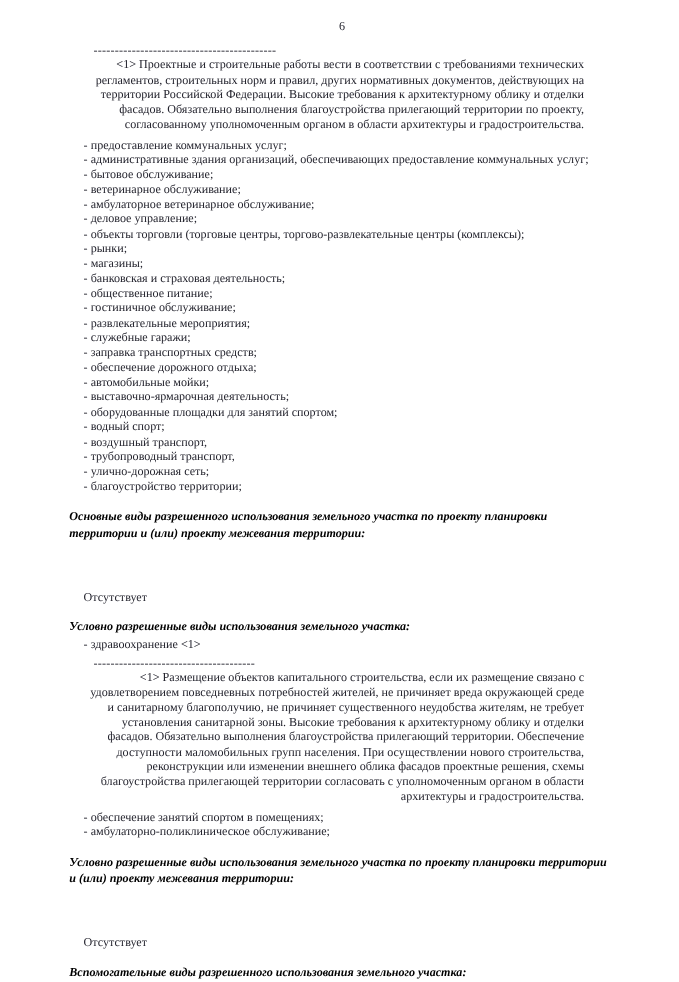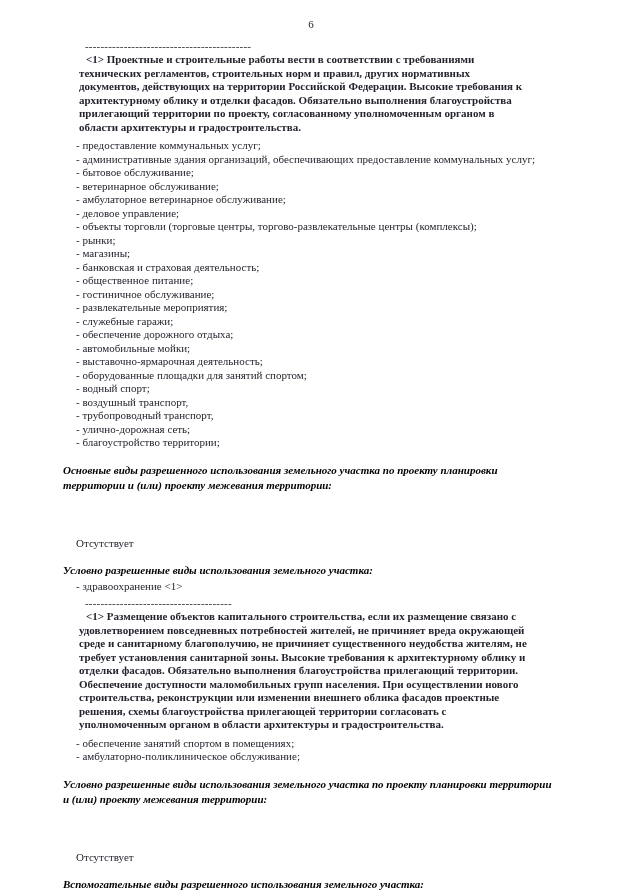--- a/index.html
+++ b/index.html
@@ -23,21 +23,21 @@
   .li { margin-left: 13px; }
   .fn {
     margin: 3px 0 5px 16px;
     width: 452px;
   }
   .fn-sep {
     margin-left: 6px;
     white-space: nowrap;
     letter-spacing: 0.2px;
   }
-  .fn-text { text-indent: 7px; text-align: left; font-weight: bold; }
+  .fn-text { text-indent: 7px; text-align: right; }
   .hd {
     font-weight: bold;
     color: var(--heading-color, #000000);
     line-height: 15px;
     margin: 13px 0 2px 0;
     font-style: italic;
   }
   .val { margin-left: 13px; margin-top: 44px; }
   .uses { margin-top: 0; }
 </style>
@@ -62,20 +62,21 @@
     <div class="li">- амбулаторное ветеринарное обслуживание;</div>
     <div class="li">- деловое управление;</div>
     <div class="li">- объекты торговли (торговые центры, торгово-развлекательные центры (комплексы);</div>
     <div class="li">- рынки;</div>
     <div class="li">- магазины;</div>
     <div class="li">- банковская и страховая деятельность;</div>
     <div class="li">- общественное питание;</div>
     <div class="li">- гостиничное обслуживание;</div>
     <div class="li">- развлекательные мероприятия;</div>
     <div class="li">- служебные гаражи;</div>
+    <div class="li">- заправка транспортных средств;</div>
     <div class="li">- обеспечение дорожного отдыха;</div>
     <div class="li">- автомобильные мойки;</div>
     <div class="li">- выставочно-ярмарочная деятельность;</div>
     <div class="li">- оборудованные площадки для занятий спортом;</div>
     <div class="li">- водный спорт;</div>
     <div class="li">- воздушный транспорт,</div>
     <div class="li">- трубопроводный транспорт,</div>
     <div class="li">- улично-дорожная сеть;</div>
     <div class="li">- благоустройство территории;</div>
   </div>

